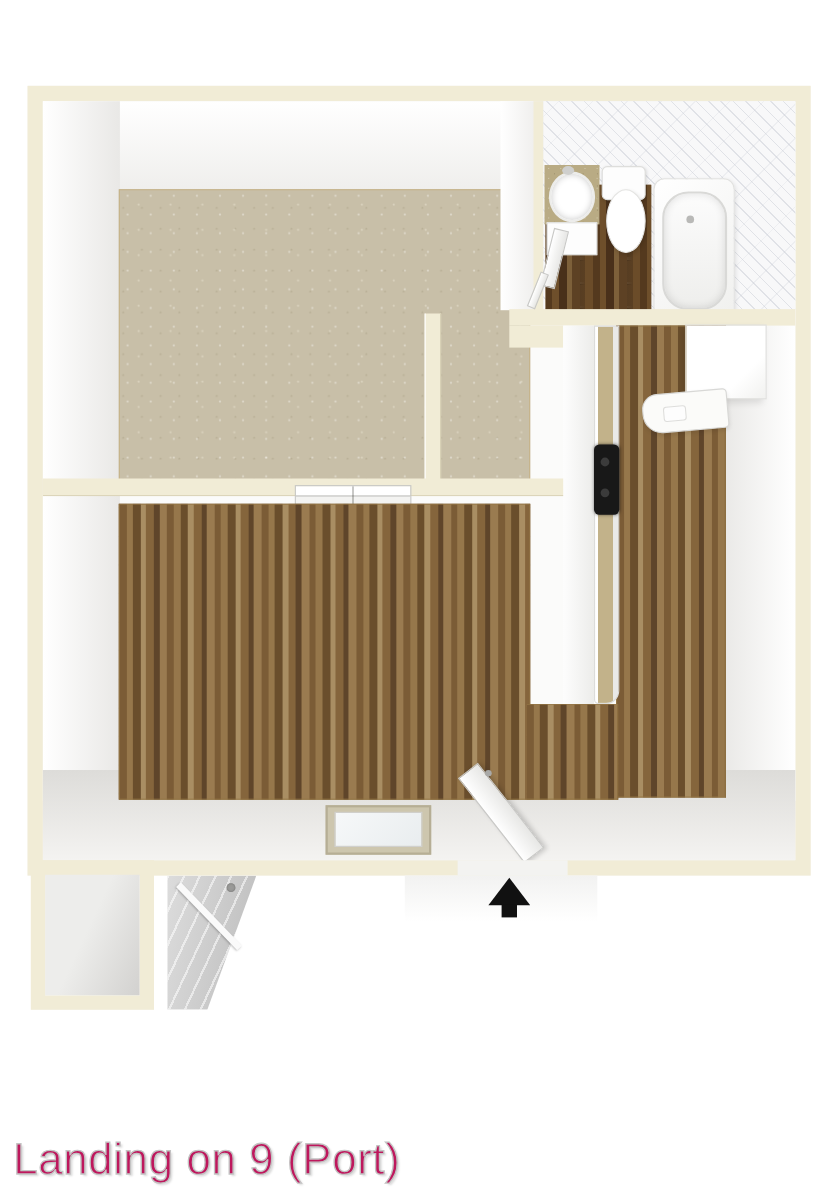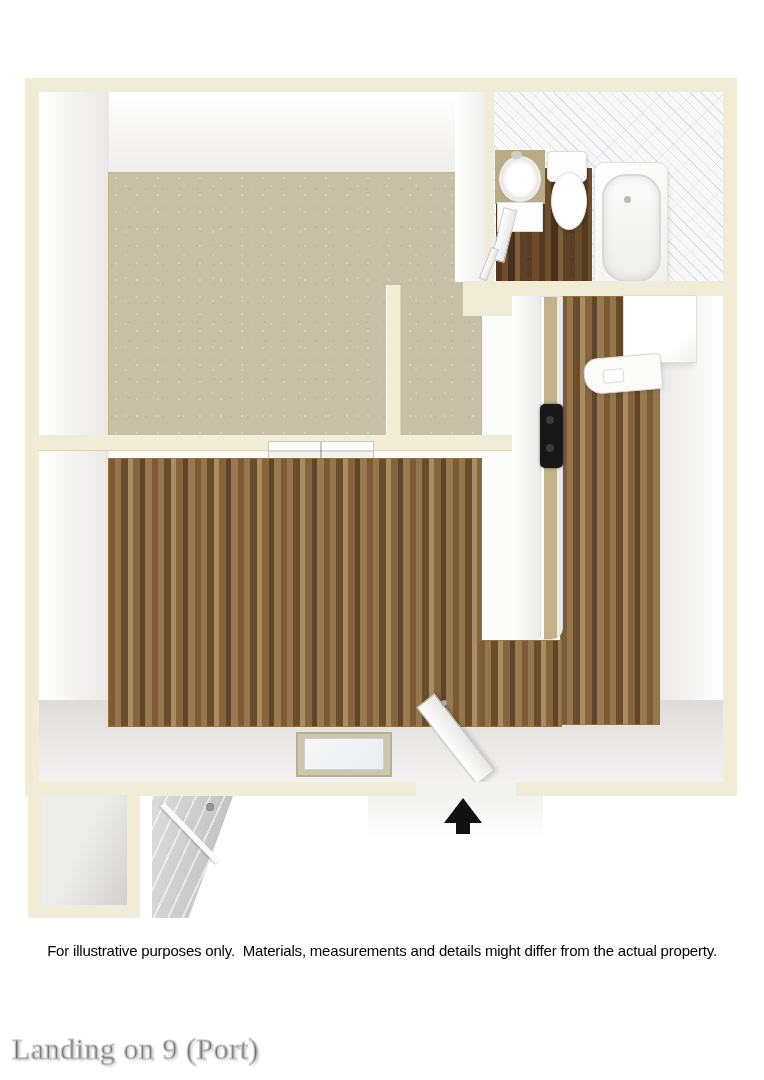--- a/index.html
+++ b/index.html
@@ -89,25 +89,24 @@
   .rail{background:#fafafa;box-shadow:0 1px 2px rgba(0,0,0,0.25);}
   
   .arrow-head{width:0;height:0;border-left:19px solid transparent;border-right:19px solid transparent;border-bottom:25px solid var(--arrow_black,#111111);}
   .arrow-stem{background:var(--arrow_black,#111111);}
   
   .disclaimer{
     left:0;top:942px;width:764px;text-align:center;
     font-size:15px;color:#000;letter-spacing:-0.2px;white-space:pre;
   }
   .watermark{
-    left:12px;top:1032px;font-size:30px;color:#737373;
+    left:12px;top:1032px;font-size:40px;color:#be185d;
     -webkit-text-stroke:1.2px #c3c3c3;
     text-shadow:2px 2px 2px #dadada, -1px -1px 0 #ffffff;
     letter-spacing:0.5px;
-    font-family:Liberation Serif, serif;
   }
 </style>
 </head>
 <body>
 
 <div class="abs" style="left:0;top:0;width:764px;height:1080px;">
 
   <div class="abs plan-outer"></div>
 
   <div class="abs face face-top"></div>
@@ -159,16 +158,15 @@
   <div class="abs" style="left:368px;top:796px;width:175px;height:42px;background:linear-gradient(180deg,#f2f2f1,#ffffff);"></div>
   <div class="abs" style="left:28px;top:782px;width:112px;height:136px;box-sizing:border-box;border:13px solid var(--wall_cream,#f1ecd6);background:linear-gradient(115deg,#ededeb 45%,#d2d1cf 100%);"></div>
   <div class="abs gray-door" style="left:152px;top:796px;width:81px;height:122px;"></div>
   <div class="abs gray-door-lines" style="left:152px;top:796px;width:81px;height:122px;"></div>
   <div class="abs rail" style="left:150px;top:830px;width:80px;height:6px;transform:rotate(46deg);"></div>
   <div class="abs dot" style="left:206px;top:803px;width:8px;height:8px;background:#9a9a98;box-shadow:inset 0 0 2px #6e6e6c;"></div>
 
   <div class="abs arrow-head" style="left:444px;top:798px;"></div>
   <div class="abs arrow-stem" style="left:456px;top:822px;width:14px;height:12px;"></div>
 
-  <div class="abs disclaimer">For illustrative purposes only.  Materials, measurements and details might differ from the actual property.</div>
   <div class="abs watermark">Landing on 9 (Port)</div>
 
 </div>
 
 </body></html>

